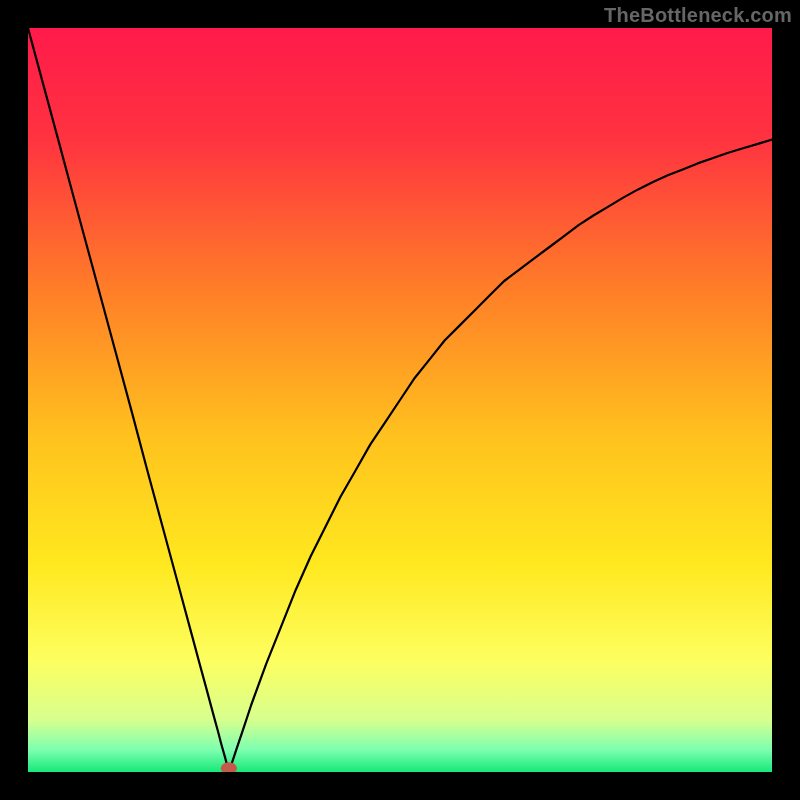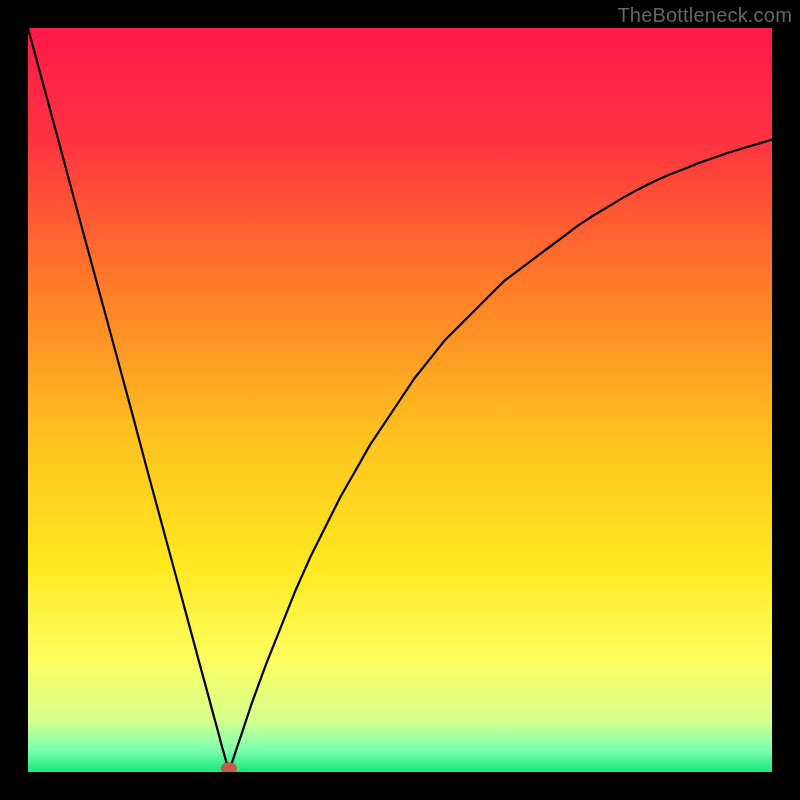--- a/index.html
+++ b/index.html
@@ -25,21 +25,21 @@
     top: 0;
     width: 744px;
     height: 744px;
   }
   .watermark {
     position: absolute;
     top: 4px;
     right: 8px;
     color: #666;
     font-size: 20px;
-    font-weight: 400;
+    font-weight: 700;
     letter-spacing: 0.2px;
     user-select: none;
   }
   svg {
     display: block;
   }
 </style>
 </head>
 <body>
 

